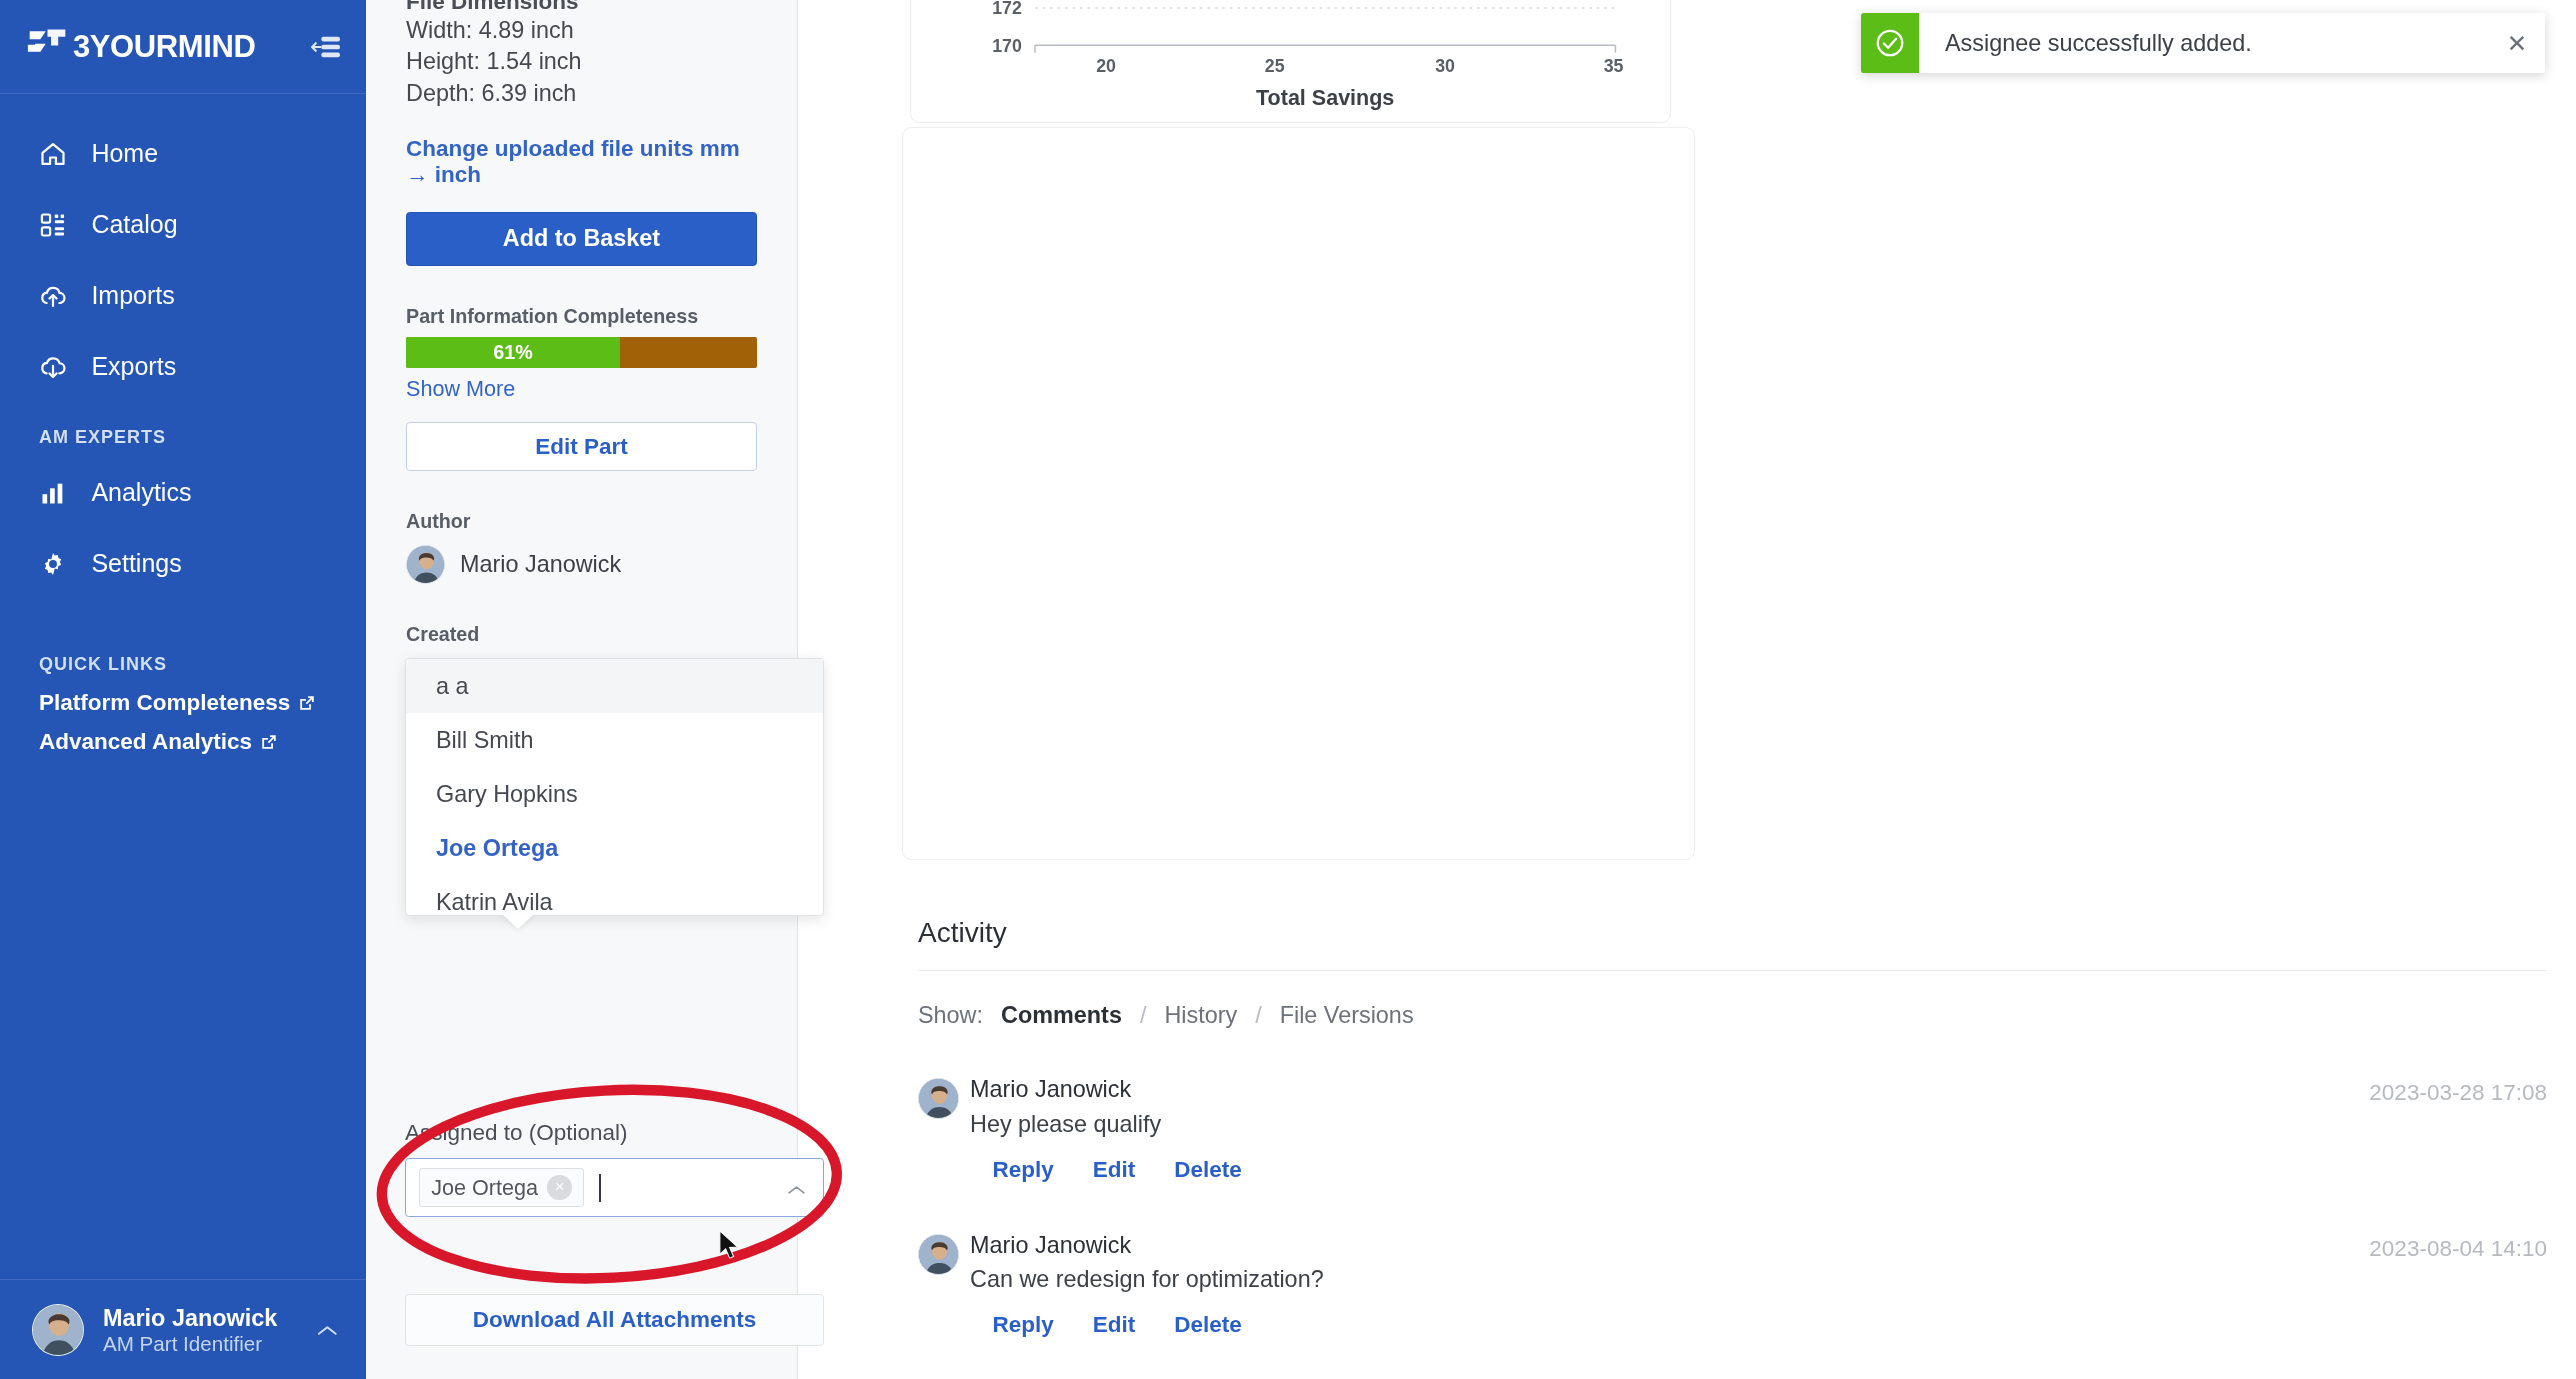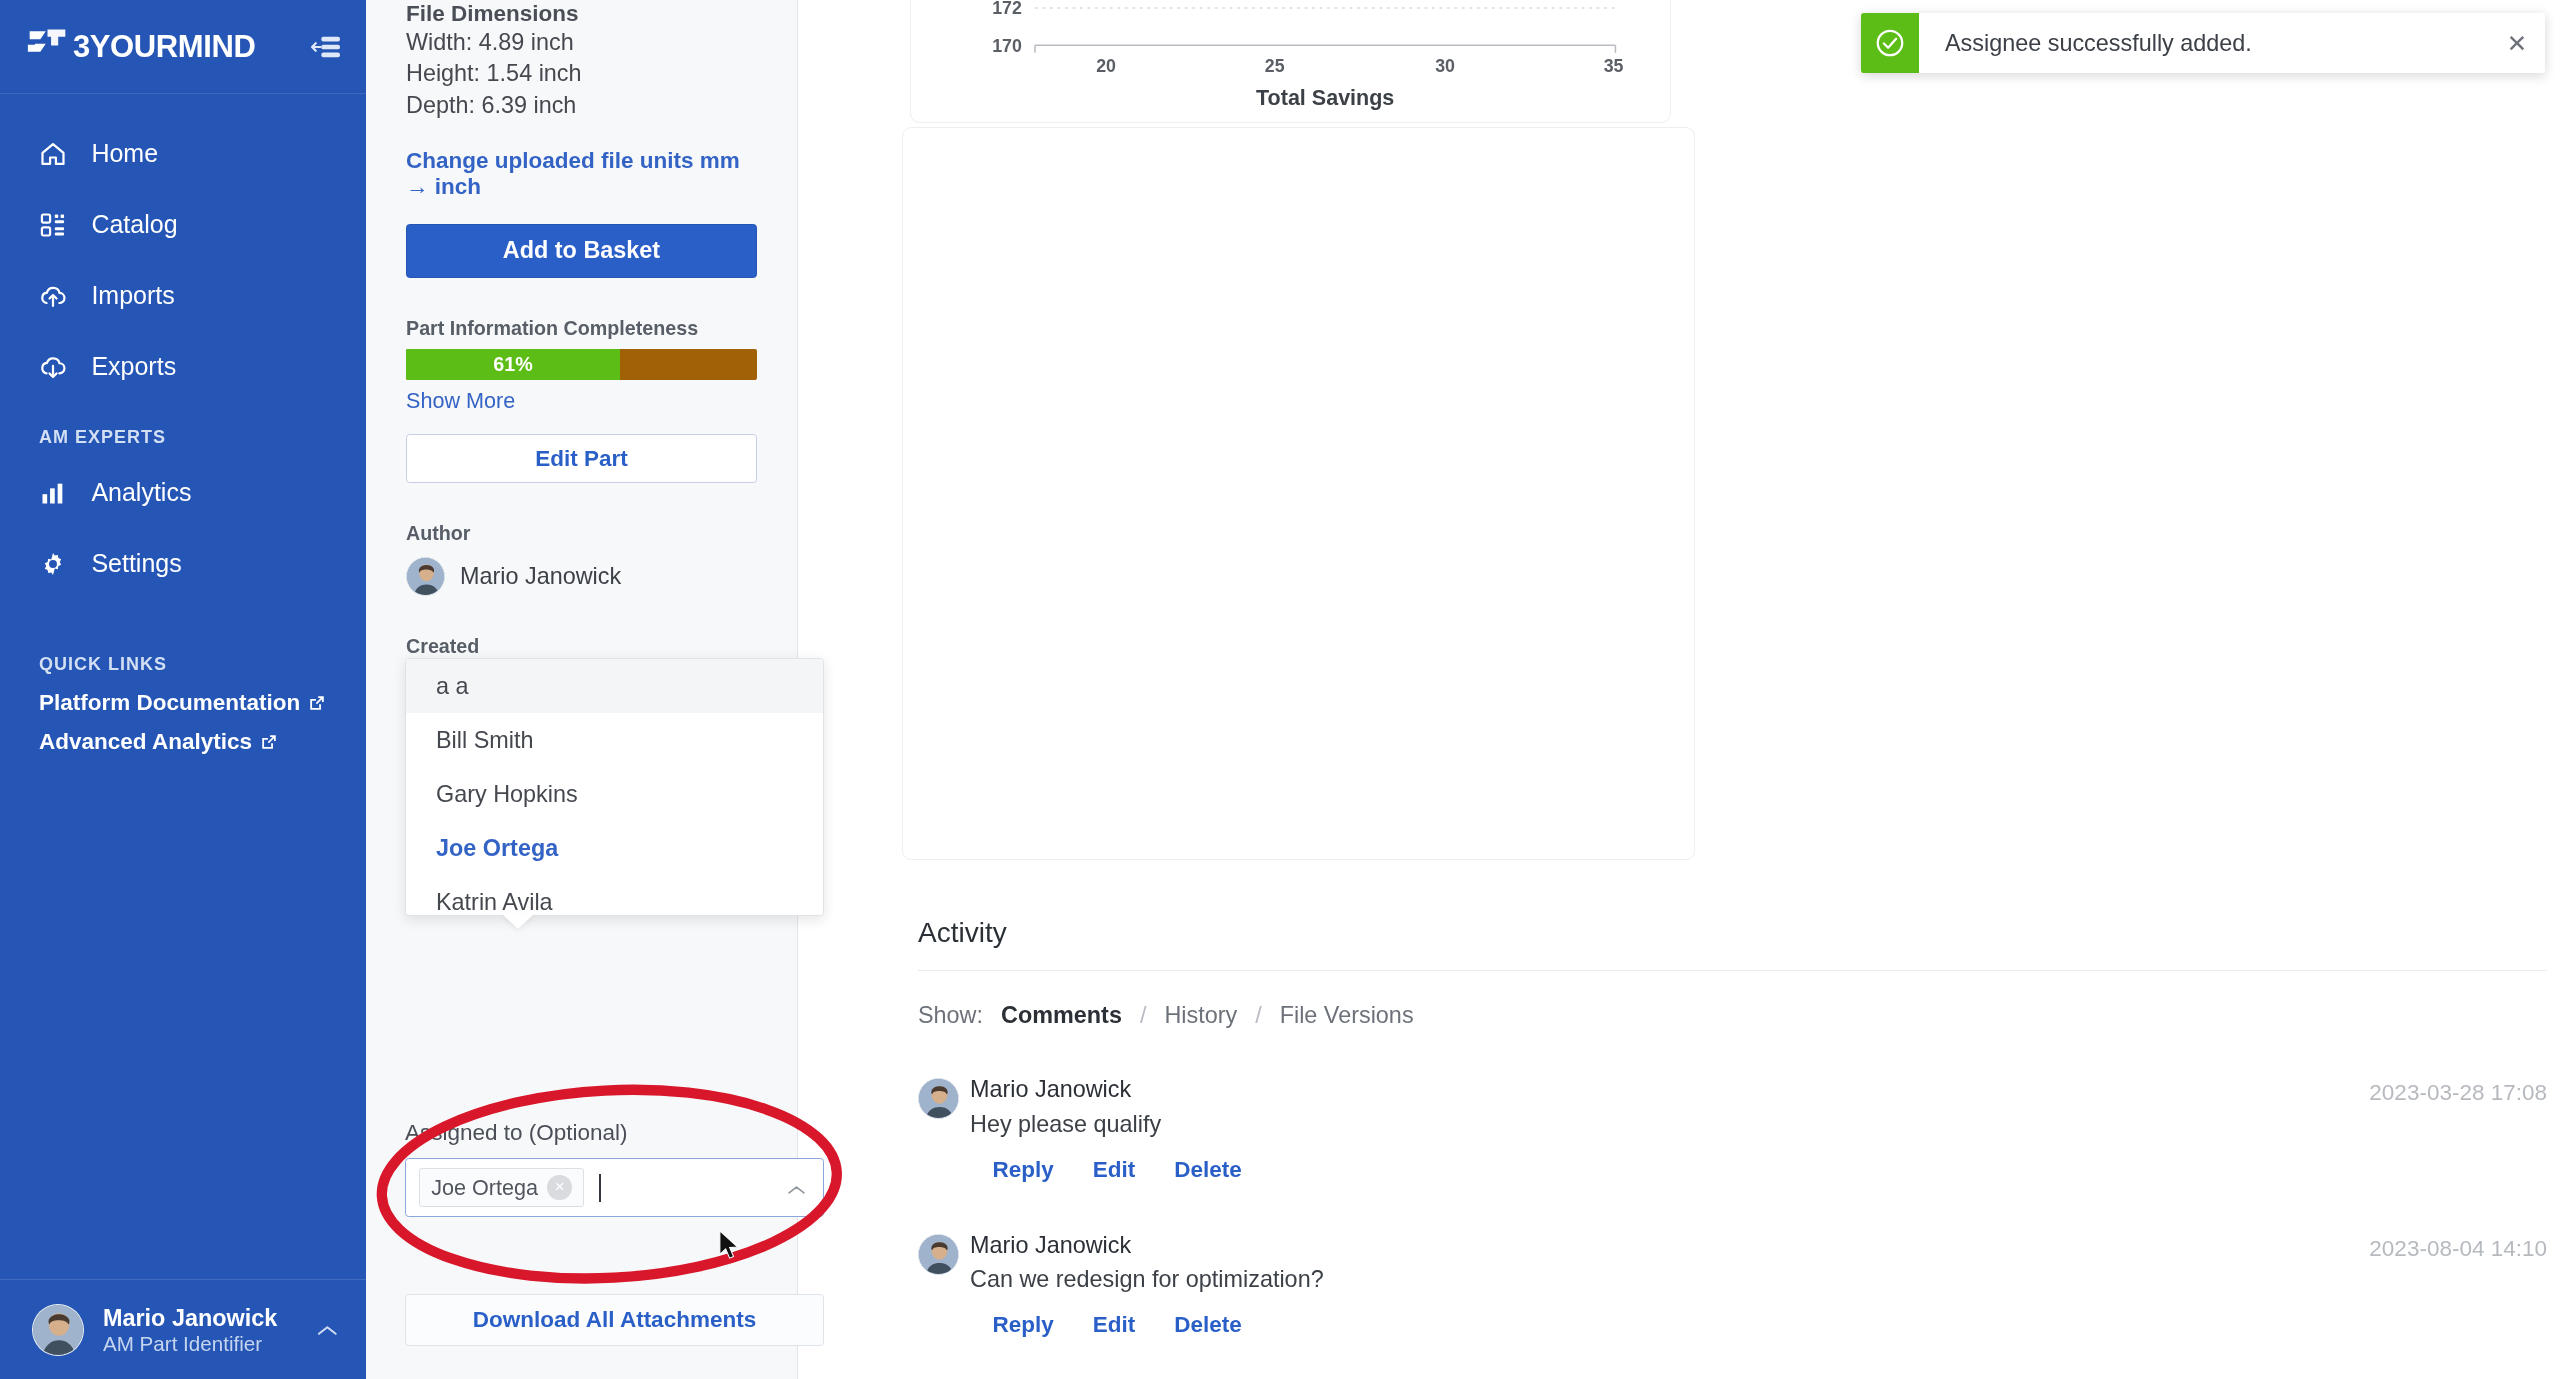--- a/index.html
+++ b/index.html
@@ -75,21 +75,21 @@
   .sb-user-role { font-size: 20.6px; color: #c6d5ef; line-height: 1.15; }
   .sb-user-chev { position: absolute; right: 28px; top: 50%;
     transform: translateY(-50%); width: 20.6px; height: 13px; }
 
   
   .detail-panel {
     position: absolute; left: 366px; top: 0;
     width: 432px; height: 1380px;
     background: #f7f8f9;
     border-right: 0.9px solid #e3e5e8;
-    padding: 12px 40px;
+    padding: 0 40px;
     overflow: hidden;
   }
   .dim-title {
     font-size: 22.5px; font-weight: 700; color: #4a4f57;
     margin-top: -11.2px;
   }
   .dim-row { font-size: 23.4px; color: #45494f; line-height: 1.35; }
   .link-blue {
     display: block; margin-top: 26px;
     font-size: 22.5px; font-weight: 700; color: #3463c6; cursor: pointer;
@@ -360,21 +360,21 @@
           <path fill="#fff" d="M12 2.6l1.5 2.2 2.6-.6.5 2.6 2.4 1.1-1.2 2.4 1.2 2.4-2.4 1.1-.5 2.6-2.6-.6L12 21.4l-1.5-2.2-2.6.6-.5-2.6-2.4-1.1 1.2-2.4-1.2-2.4 2.4-1.1.5-2.6 2.6.6z"></path>
           <circle cx="12" cy="12" r="3.4" fill="#2556b5"></circle>
         </svg>
         <span>Settings</span>
       </div>
     </div>
 
     <div class="sb-quick" style="margin-top:45px;">
       <div class="sb-quick-title">QUICK LINKS</div>
       <div class="sb-link">
-        <span>Platform Documentation</span>
+        <span>Platform Completeness</span>
         <svg class="ext-ico" viewBox="0 0 16 16">
           <path d="M2 4.5h5v1.6H3.6v6.3h6.3V9h1.6v5H2z" fill="#fff"></path>
           <path d="M9 2h5v5h-1.6V4.7l-4.4 4.4-1.1-1.1 4.4-4.4H9z" fill="#fff"></path>
         </svg>
       </div>
       <div class="sb-link">
         <span>Advanced Analytics</span>
         <svg class="ext-ico" viewBox="0 0 16 16">
           <path d="M2 4.5h5v1.6H3.6v6.3h6.3V9h1.6v5H2z" fill="#fff"></path>
           <path d="M9 2h5v5h-1.6V4.7l-4.4 4.4-1.1-1.1 4.4-4.4H9z" fill="#fff"></path>

